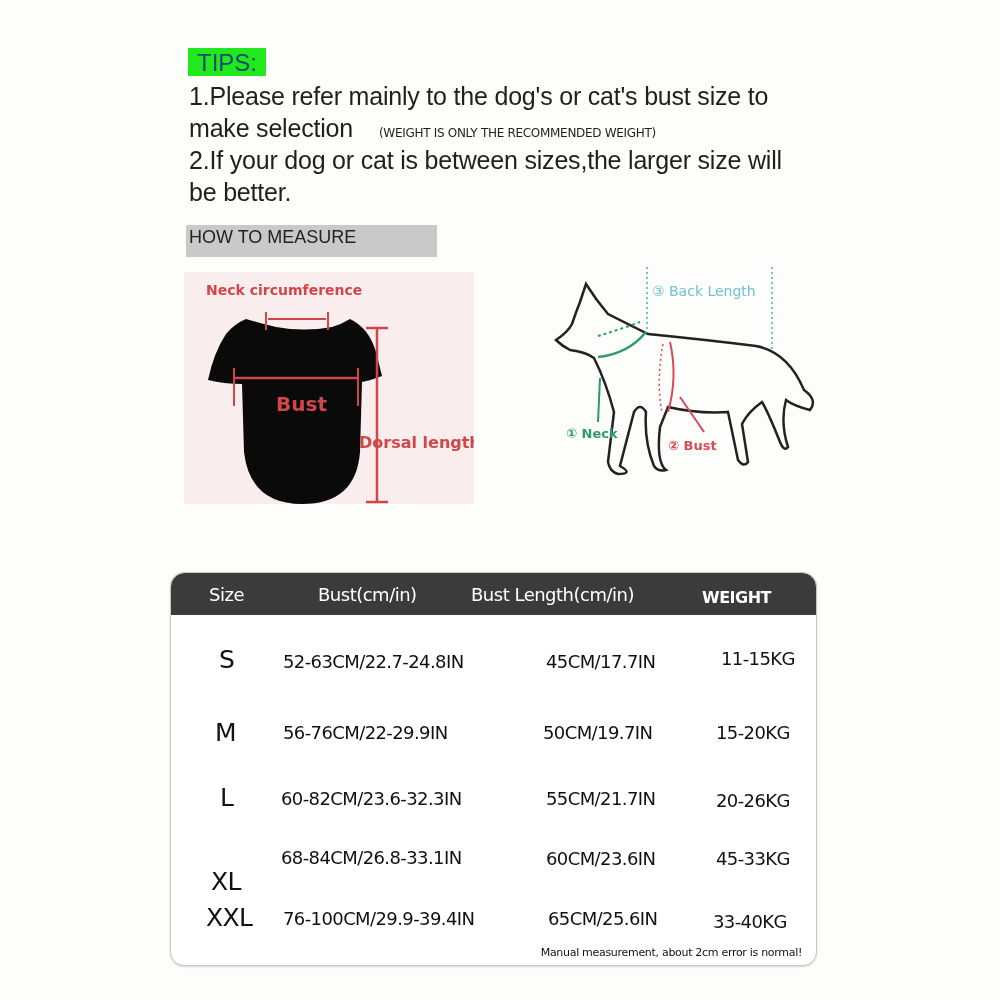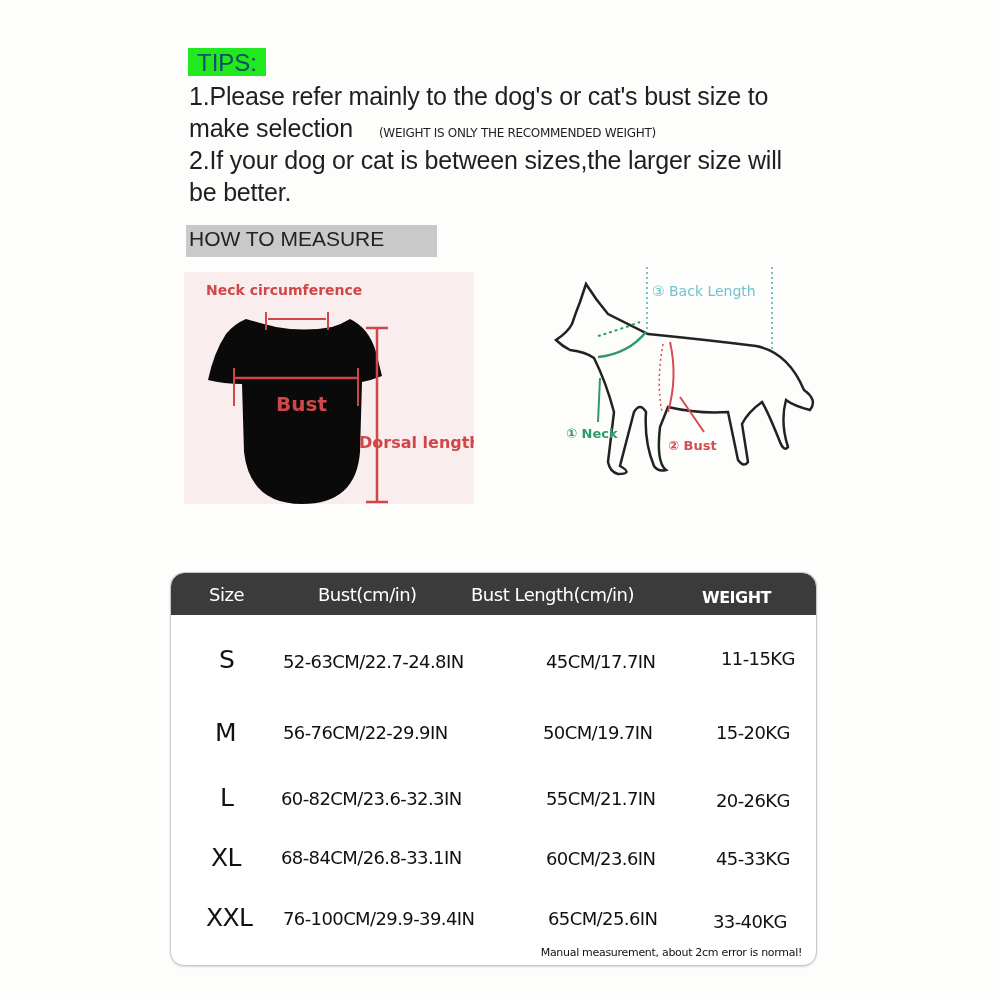--- a/index.html
+++ b/index.html
@@ -2,21 +2,21 @@
 <html><head>
 <meta charset="utf-8">
 <style>
   html, body { margin:0; padding:0; }
   body { width:1000px; height:1000px; background:#fdfdfc; position:relative; overflow:hidden; font-family:"Liberation Sans", sans-serif; color:#222; }
   .tips-badge { position:absolute; left:188px; top:48px; width:78px; height:28px; background:#22e81e; }
   .tips-badge span { position:absolute; left:9px; top:1px; font-size:24px; color:#0c4a6e; }
   .tip-line { position:absolute; left:189px; font-size:25px; color:#1f1f1f; white-space:nowrap; letter-spacing:-0.2px; }
   .tip-note { font-family:"DejaVu Sans", sans-serif; font-size:12px; margin-left:26px; letter-spacing:-0.3px; }
   .howto { position:absolute; left:186px; top:225px; width:251px; height:32px; background:#c9c9c9; }
-  .howto span { position:absolute; left:3px; top:2px; font-size:21px; color:#222; white-space:nowrap; }
+  .howto span { position:absolute; left:3px; top:2px; font-size:18px; color:#222; white-space:nowrap; }
 
   .shirt-panel { position:absolute; left:184px; top:272px; width:290px; height:232px; background:#f9eded; }
   .dog-panel { position:absolute; left:548px; top:262px; width:285px; height:222px; }
 
   .table-card { position:absolute; left:170px; top:572px; width:645px; height:392px; border:1px solid #c8c8c8; border-radius:14px; background:#fff; box-shadow:0 1px 2px rgba(0,0,0,0.15); overflow:hidden; }
   .table-head { position:absolute; left:0; top:0; width:100%; height:42px; background:#3b3b3b; border-radius:14px 14px 0 0; }
   .th { position:absolute; top:11px; color:#fff; font-family:"DejaVu Sans", sans-serif; font-size:18px; white-space:nowrap; letter-spacing:-0.5px; }
   .row { position:absolute; left:0; width:100%; height:40px; }
   .cell { position:absolute; font-family:"DejaVu Sans", sans-serif; font-size:18px; color:#111; white-space:nowrap; letter-spacing:-0.6px; }
   .cell.size { font-size:25px; font-weight:normal; }
@@ -102,21 +102,21 @@
     <span class="cell" style="left:372px; top:4px;">50CM/19.7IN</span>
     <span class="cell" style="left:545px; top:4px;">15-20KG</span>
   </div>
   <div class="row" style="top:210px;">
     <span class="cell size" style="left:49px;">L</span>
     <span class="cell" style="left:110px; top:5px;">60-82CM/23.6-32.3IN</span>
     <span class="cell" style="left:375px; top:5px;">55CM/21.7IN</span>
     <span class="cell" style="left:545px; top:7px;">20-26KG</span>
   </div>
   <div class="row" style="top:270px;">
-    <span class="cell size" style="left:40px;">XL</span>
+    <span class="cell size" style="left:40px;margin-top:24px;">XL</span>
     <span class="cell" style="left:110px; top:4px;">68-84CM/26.8-33.1IN</span>
     <span class="cell" style="left:375px; top:5px;">60CM/23.6IN</span>
     <span class="cell" style="left:545px; top:5px;">45-33KG</span>
   </div>
   <div class="row" style="top:330px;">
     <span class="cell size" style="left:35px;">XXL</span>
     <span class="cell" style="left:112px; top:5px;">76-100CM/29.9-39.4IN</span>
     <span class="cell" style="left:377px; top:5px;">65CM/25.6IN</span>
     <span class="cell" style="left:542px; top:8px;">33-40KG</span>
   </div>

